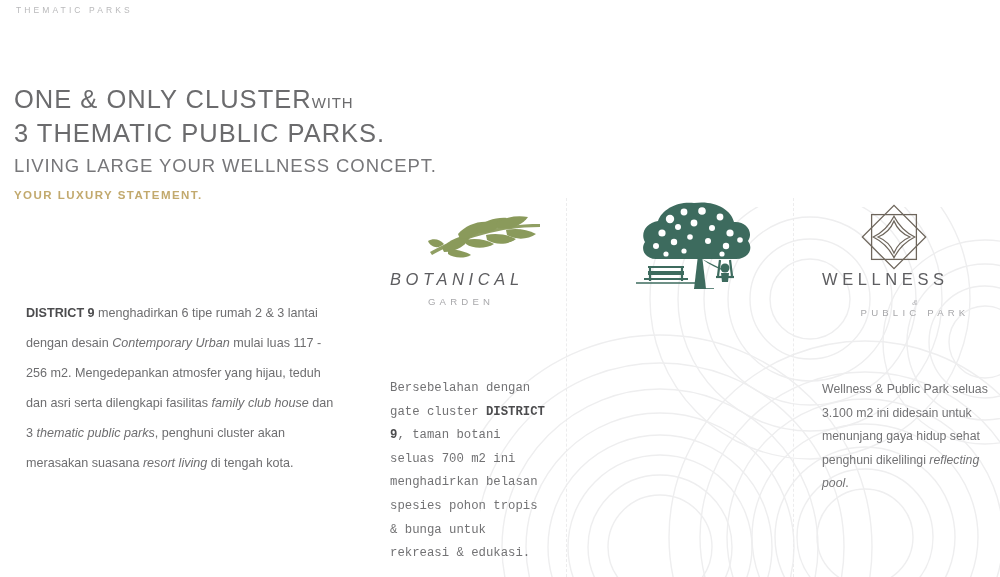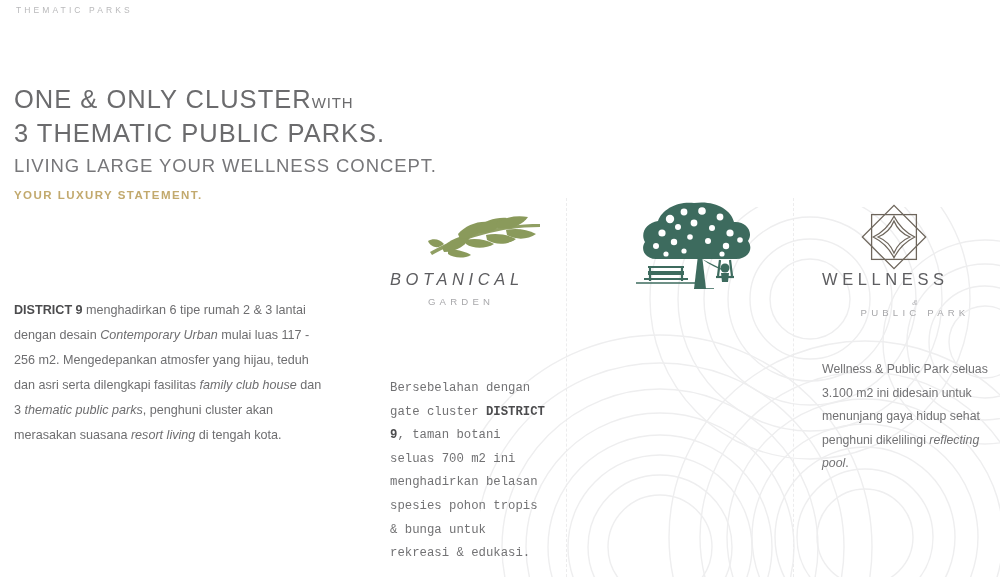--- a/index.html
+++ b/index.html
@@ -73,25 +73,25 @@
     letter-spacing: 1.45px;
     color: #c2a96d;
     font-weight: 600;
     margin-top: 10px;
     white-space: nowrap;
   }
 
   
   #left-desc {
     position: absolute;
-    left: 14px;
+    left: 26px;
     top: 285px;
     width: 312px;
     font-size: 12.6px;
-    line-height: 25px;
+    line-height: 30px;
     color: #6e6e70;
     z-index: 2;
   }
   #left-desc b { font-weight: 700; color: #4c4c4e; }
   #left-desc i { font-style: italic; }
 
   
   .divider {
     position: absolute;
     top: 198px;
@@ -159,21 +159,21 @@
   
   #col-botanical .title-main  { text-align: left; font-style: italic; }
   #col-botanical .title-sub   { text-align: center; padding-right: 18px; }
   #col-botanical .col-body    { margin-top: 70px; font-family: Liberation Mono, monospace; }
 
   #col-playground .title-pre  { margin-bottom: 4px; }
   #col-playground .col-body   { margin-top: 64px; }
 
   #col-wellness .title-main   { text-align: left; }
   #col-wellness .title-sub    { text-align: center; padding-left: 14px; }
-  #col-wellness .col-body     { margin-top: 40px; }
+  #col-wellness .col-body     { margin-top: 60px; }
 </style>
 </head>
 <body>
 
 <svg id="contour-bg" viewBox="0 0 560 520" fill="none" xmlns="http://www.w3.org/2000/svg">
   <g stroke="#eeeeef" stroke-width="1.4" fill="none">
     <circle cx="180" cy="340" r="52"></circle>
     <circle cx="180" cy="340" r="72"></circle>
     <circle cx="180" cy="340" r="92"></circle>
     <circle cx="180" cy="340" r="112"></circle>

